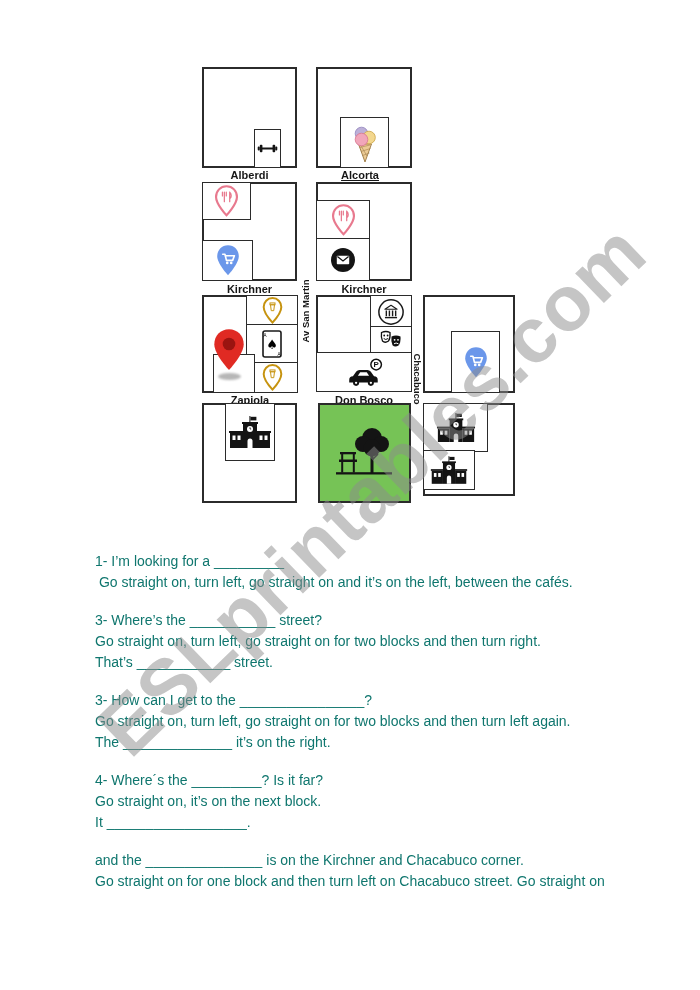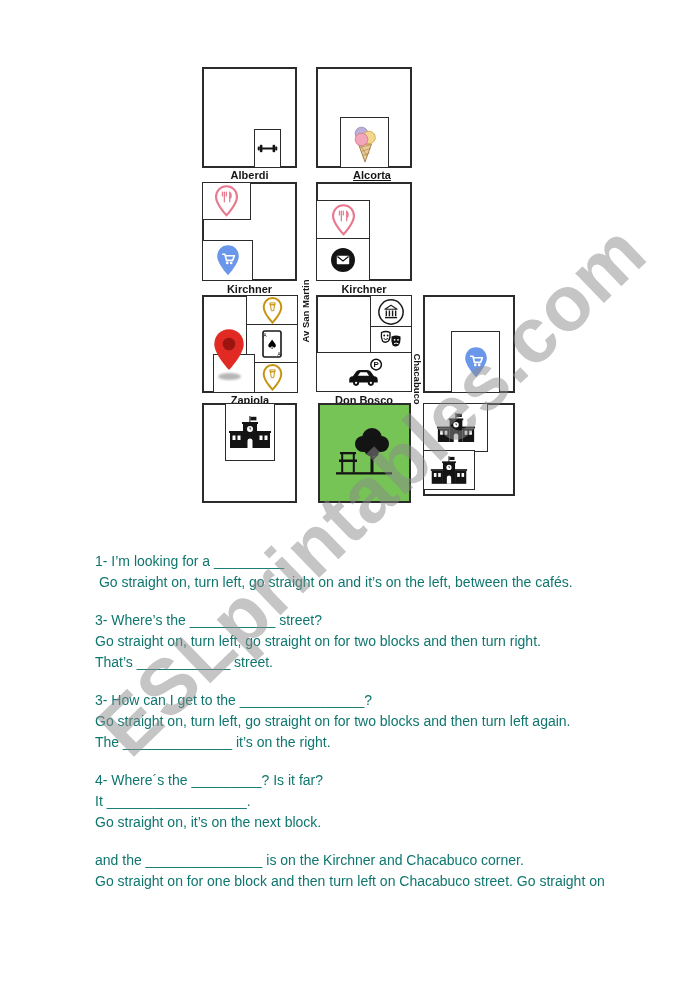--- a/index.html
+++ b/index.html
@@ -54,21 +54,21 @@
       <div class="inner" style="left:22px;bottom:-2px;width:49px;height:51px;">
         <svg class="icon" width="30" height="40" viewBox="0 0 30 40">
           <path d="M15 39 L8.5 21 H21.5 Z" fill="#eccb95" stroke="#a3824e" stroke-width="1"></path>
           <path d="M9.5 24.5 L20 22 M11 28.5 L20.5 25.5 M12.5 32.5 L19.5 30 M10.5 22 L17 33" stroke="#a3824e" stroke-width="0.6" fill="none"></path>
           <circle cx="11.5" cy="10.5" r="6.3" fill="#bcb0d8" stroke="#978ac0" stroke-width="0.9"></circle>
           <circle cx="19" cy="14.5" r="6.3" fill="#f3d78e" stroke="#cfa94f" stroke-width="0.9"></circle>
           <circle cx="11.5" cy="16.5" r="6.3" fill="#f1a6ba" stroke="#d97b93" stroke-width="0.9"></circle>
         </svg>
       </div>
     </div>
-    <div class="street-label" style="left:324px;top:169px;width:96px;text-decoration:underline;">Alcorta</div>
+    <div class="street-label" style="left:312px;top:169px;width:96px;text-decoration:underline;">Alcorta</div>
 
     <div class="block" style="left:202px;top:182px;width:95px;height:99px;">
       <div class="inner" style="left:-2px;top:-2px;width:49px;height:38px;">
         <svg class="icon" width="27" height="32" viewBox="0 0 24 30">
           <path d="M12 1.2 C6.3 1.2 2.2 5.6 2.2 11.2 c0 6.8 9.8 17.2 9.8 17.2 s9.8 -10.4 9.8 -17.2 C21.8 5.6 17.7 1.2 12 1.2 Z" fill="#fff" stroke="var(--pin-pink)" stroke-width="2"></path>
           <path d="M8.2 6.8 v3.4 M10 6.8 v3.4 M11.8 6.8 v3.4 M10 10.2 v5.4" stroke="var(--pin-pink)" stroke-width="1.2" fill="none" stroke-linecap="round"></path>
           <path d="M15 6.8 c1.9 2 1.9 4.6 0 6.2 M15 6.8 v8.8" stroke="var(--pin-pink)" stroke-width="1.2" fill="none" stroke-linecap="round"></path>
         </svg>
       </div>
       <div class="inner" style="left:-2px;bottom:-2px;width:51px;height:41px;">
@@ -277,22 +277,22 @@
       <div class="line">Go straight on, turn left, go straight on for two blocks and then turn right.</div>
       <div class="line">That’s ____________ street.</div>
     </div>
     <div class="q">
       <div class="line">3- How can I get to the ________________?</div>
       <div class="line">Go straight on, turn left, go straight on for two blocks and then turn left again.</div>
       <div class="line">The ______________ it’s on the right.</div>
     </div>
     <div class="q">
       <div class="line">4- Where´s the _________? Is it far?</div>
+      <div class="line">Go straight on, it’s on the next block.</div>
       <div class="line">It __________________.</div>
-      <div class="line">Go straight on, it’s on the next block.</div>
     </div>
     <div class="q">
       <div class="line">and the _______________ is on the Kirchner and Chacabuco corner.</div>
       <div class="line">Go straight on for one block and then turn left on Chacabuco street. Go straight on</div>
     </div>
   </div>
 
   <div class="watermark">ESLprintables.com</div>
 </div>
 

